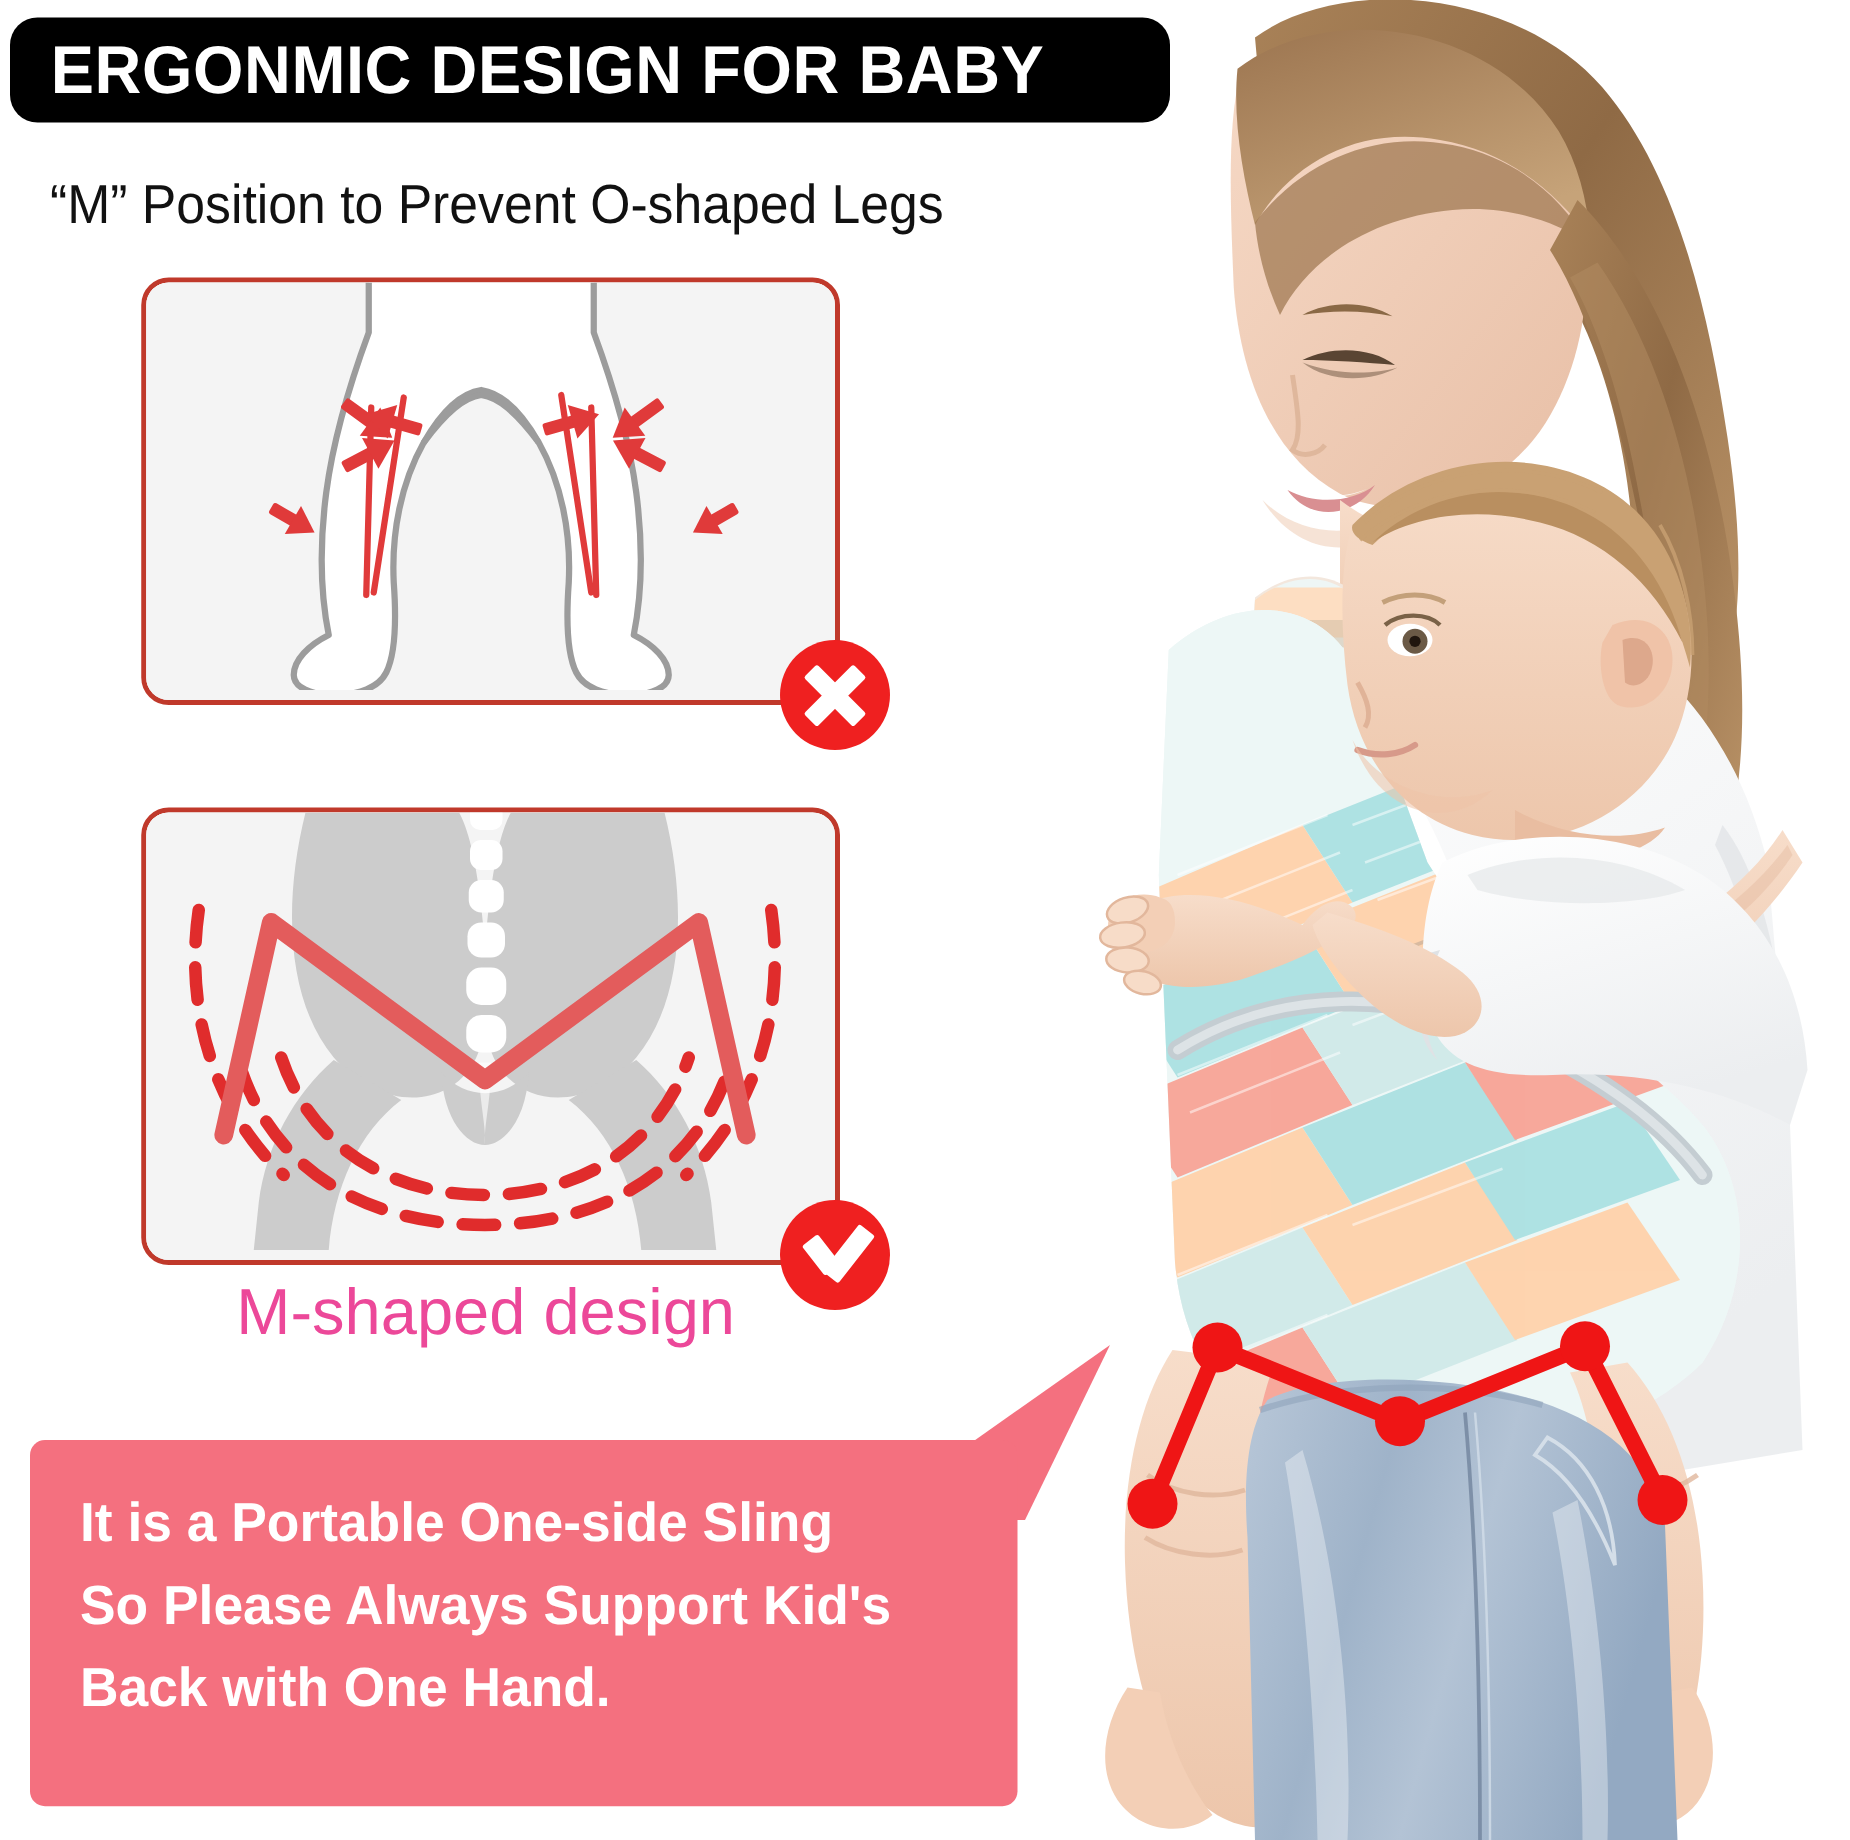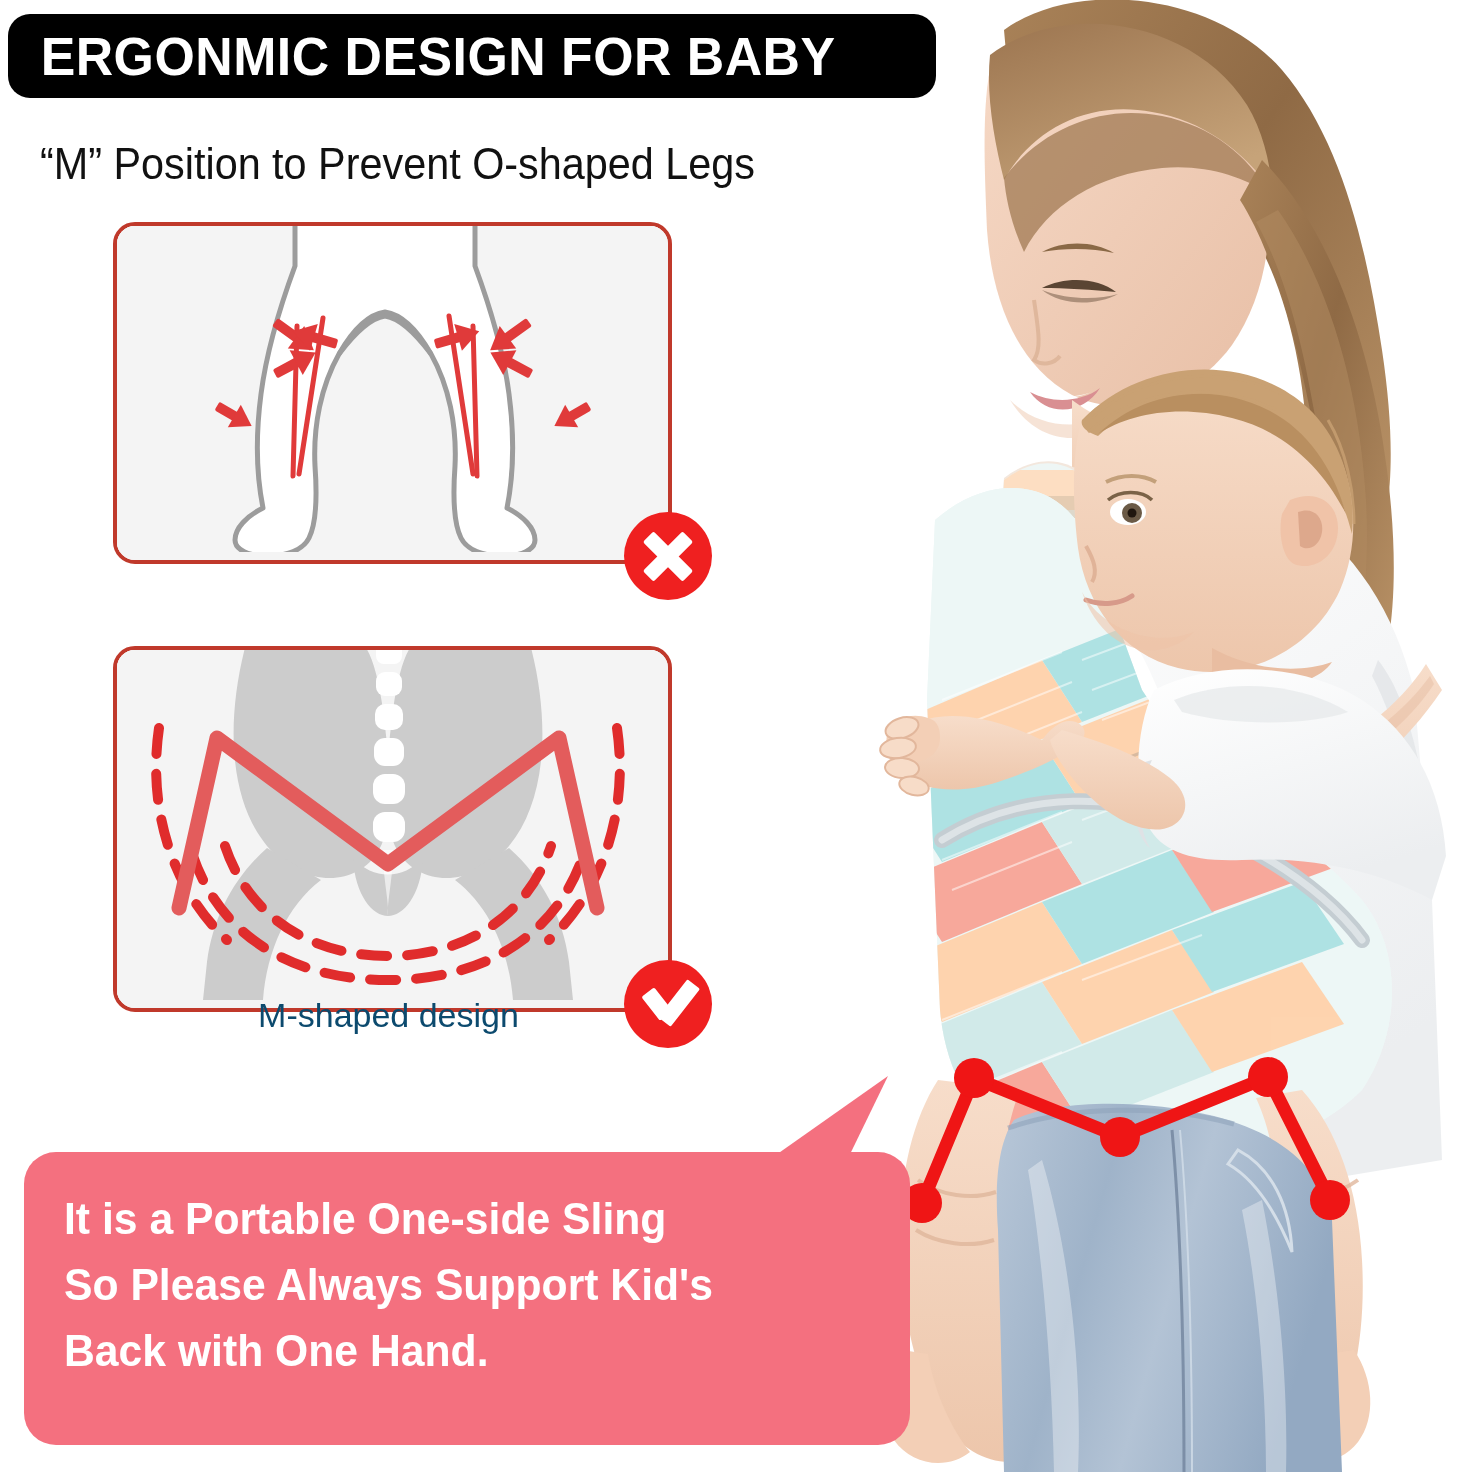--- a/index.html
+++ b/index.html
@@ -56,28 +56,28 @@
   .glyph-x:after{transform:rotate(-45deg);}
   .glyph-check{position:relative;width:58px;height:50px;}
   .glyph-check:before,.glyph-check:after{
     content:"";position:absolute;background:#fff;border-radius:2px;
   }
   .glyph-check:before{width:16px;height:30px;left:10px;top:10px;transform:rotate(-38deg);}
   .glyph-check:after{width:16px;height:48px;left:32px;top:0px;transform:rotate(38deg);}
 
   
   .caption{
-    position:absolute;left:113px;top:996px;width:551px;text-align:center;
-    font-size:34px;color:#0c4a6e;
+    position:absolute;left:113px;top:1020px;width:551px;text-align:center;
+    font-size:52px;color:#ec4899;
   }
 
   
   .callout{
-    position:absolute;left:24px;top:1152px;width:886px;height:293px;
-    background:#f4707f;border-radius:32px;z-index:8;
+    position:absolute;left:24px;top:1152px;width:790px;height:293px;
+    background:#f4707f;border-radius:12px;z-index:8;
   }
   .callout-tail{
     position:absolute;left:760px;top:1076px;width:130px;height:140px;z-index:7;
   }
   .callout-text{
     position:absolute;left:40px;top:34px;right:28px;
     color:#ffffff;font-size:44px;font-weight:700;line-height:1.50;
     transform:scaleX(0.97);transform-origin:left top;
   }
   .callout-text div{white-space:nowrap;}

